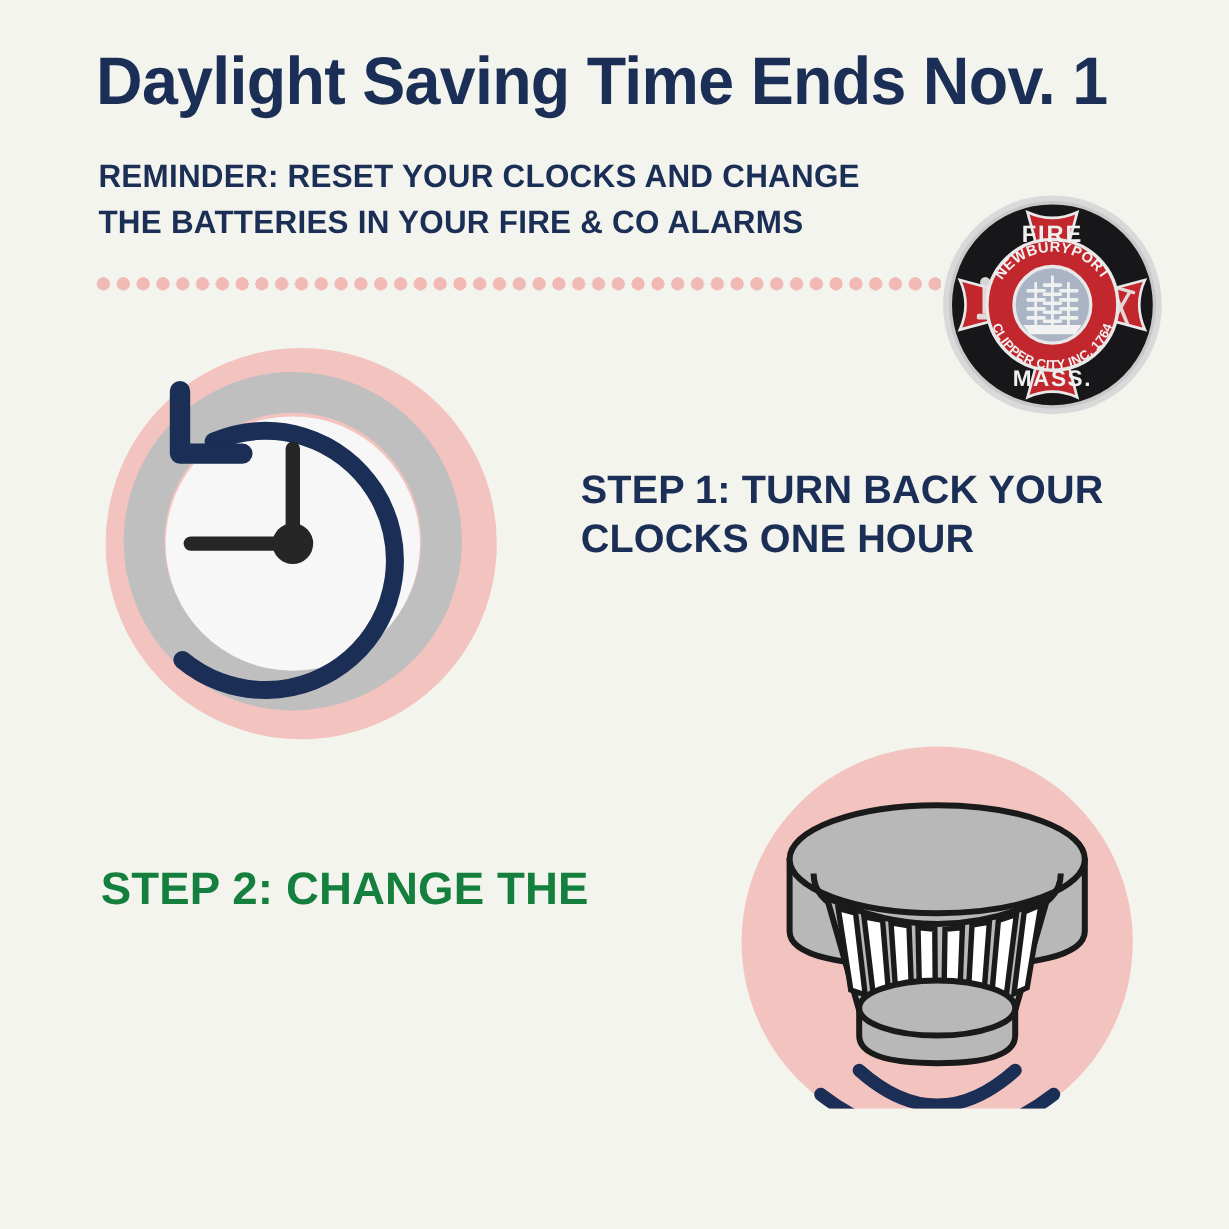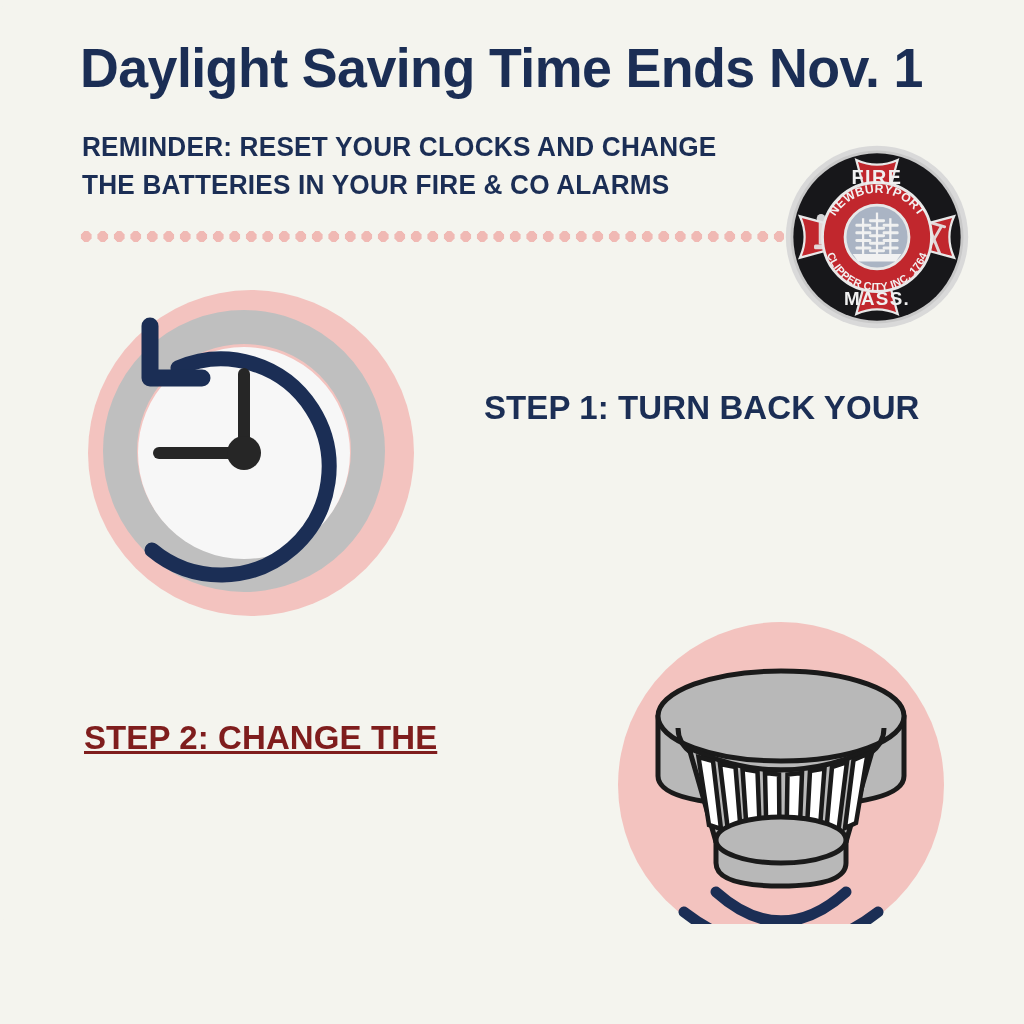--- a/index.html
+++ b/index.html
@@ -60,21 +60,21 @@
     background-image: radial-gradient(circle closest-side, #f0b9b4 99%, transparent 100%);
     background-size: 16.5px 11px;
     background-repeat: repeat-x;
     background-position: 0 0;
   }
 
   
   .badge {
     position: absolute;
     left: 783px;
-    top: 143px;
+    top: 160px;
     width: 188px;
     height: 188px;
   }
   .badge svg { display: block; width: 100%; height: 100%; }
 
   
   .clock-illus {
     position: absolute;
     left: 86px;
     top: 288px;
@@ -97,27 +97,26 @@
     text-transform: uppercase;
   }
   .step1-text .ln { display: block; white-space: nowrap; }
 
   
   .step2-text {
     position: absolute;
     left: 84px;
     top: 718px;
     width: 470px;
-    font-size: 33px;
+    font-size: 38px;
     font-weight: 700;
     letter-spacing: 0.1px;
-    color: #7f1d1d;
+    color: #15803d;
     line-height: 1.24;
     text-transform: uppercase;
-    text-decoration: underline;
   }
   .step2-text .ln { display: block; white-space: nowrap; }
 
   
   .alarm-illus {
     position: absolute;
     left: 616px;
     top: 620px;
     width: 330px;
     height: 330px;
@@ -225,20 +224,21 @@
       <g stroke="#262626" stroke-linecap="round">
         <line x1="158" y1="165" x2="158" y2="86" stroke-width="12"></line>
         <line x1="158" y1="165" x2="73" y2="165" stroke-width="12"></line>
       </g>
       <circle cx="158" cy="165" r="17" fill="#262626"></circle>
     </svg>
   </div>
 
   <div class="step1-text">
     <span class="ln">STEP 1: TURN BACK YOUR</span>
+    <span class="ln">CLOCKS ONE HOUR</span>
   </div>
 
   <div class="step2-text">
     <span class="ln">STEP 2: CHANGE THE</span>
   </div>
 
   <div class="alarm-illus">
     <svg viewBox="0 0 330 330" xmlns="http://www.w3.org/2000/svg">
 
       <circle cx="165" cy="165" r="163" fill="#f3c3bf"></circle>

